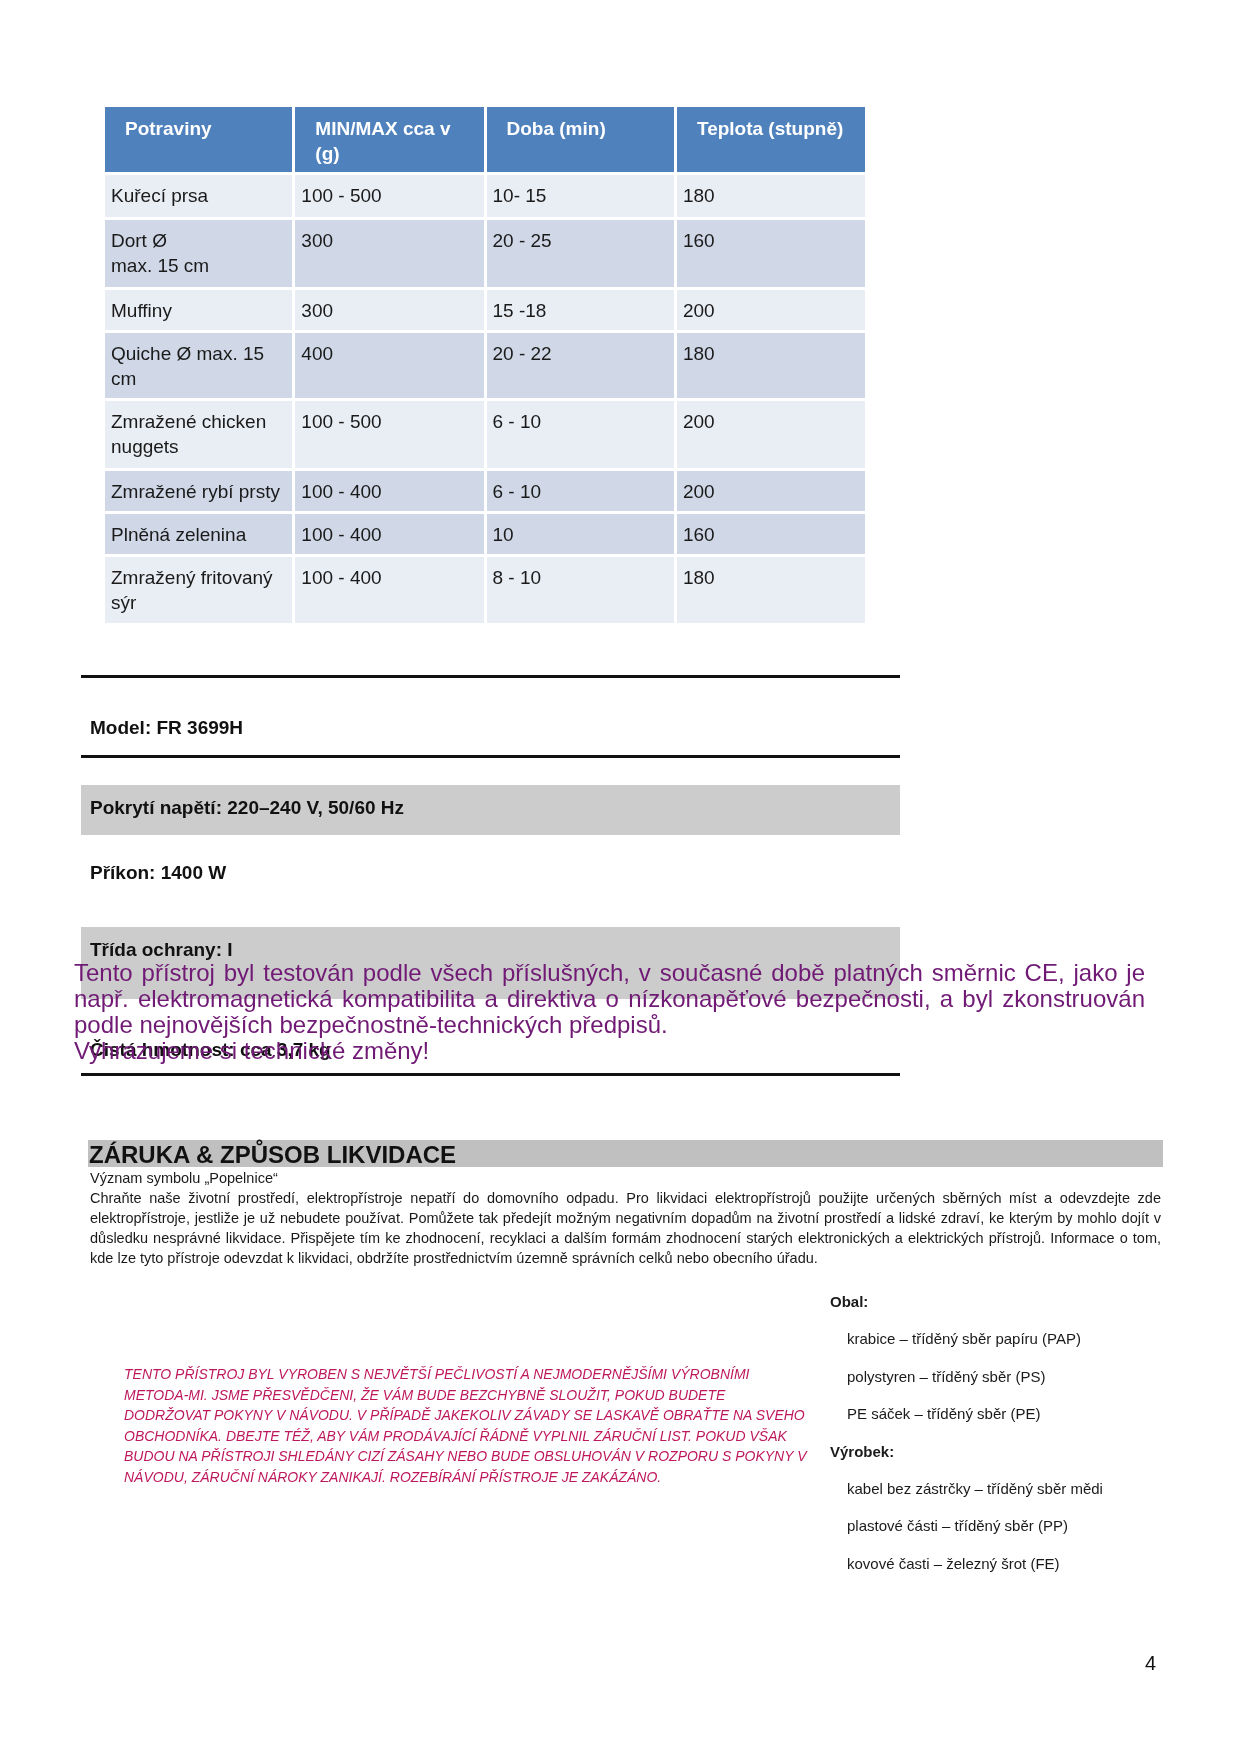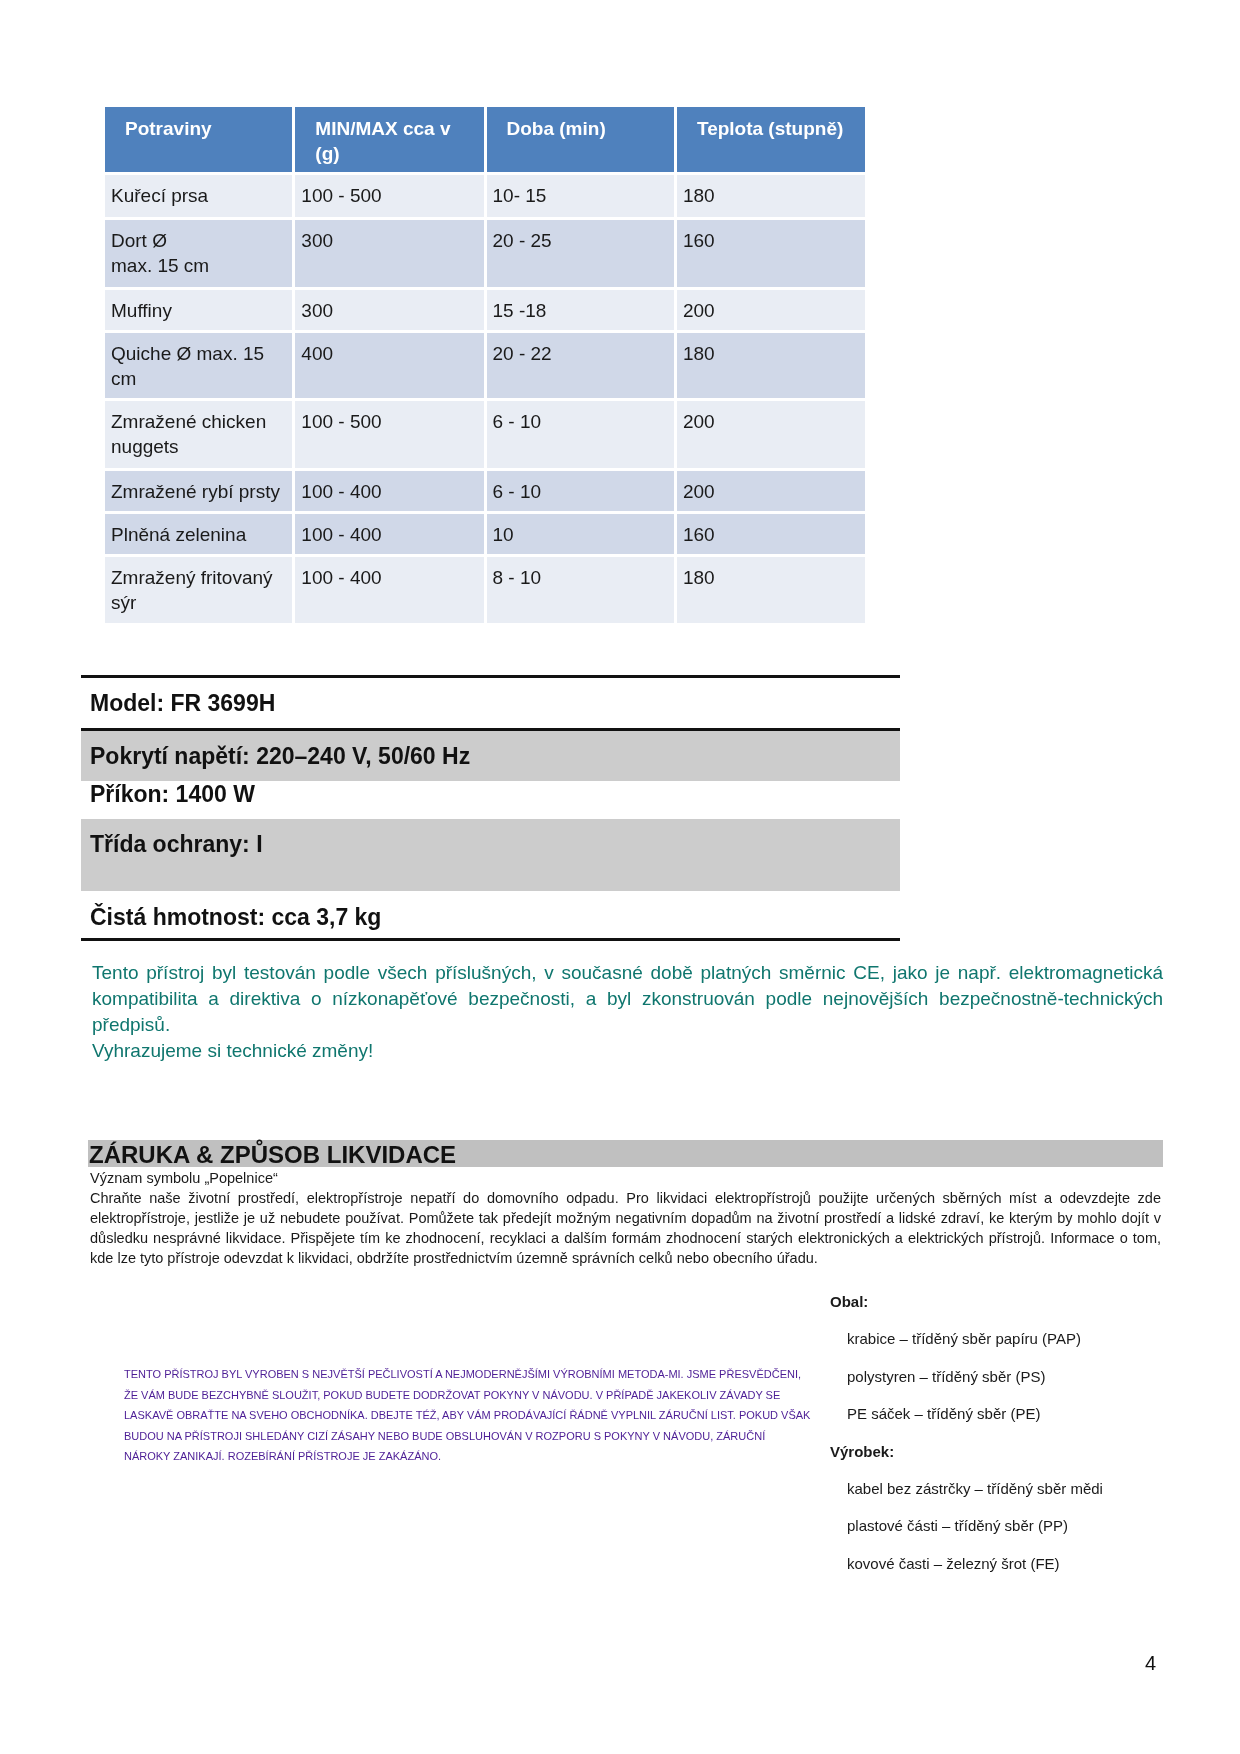--- a/index.html
+++ b/index.html
@@ -14,38 +14,38 @@
   .cook-table th { background:#4f81bd; color:#ffffff; font-weight:bold; height:28px; padding-top:9px;padding-left:20px; }
   .cook-table td { color:#1a1a1a; }
   .cook-table tr.odd td { background:#e9edf4; }
   .cook-table tr.even td { background:#d0d8e8; }
   .cook-table col.c1 { width:189px; } .cook-table col.c2 { width:190px; }
   .cook-table col.c3 { width:190px; } .cook-table col.c4 { width:190px; }
 
   
   .spec { position:absolute; left:81px; top:675px; width:819px; }
   .spec .rule { height:3px; background:#111; }
-  .spec .row { font-weight:bold; font-size:23px; padding-left:9px; box-sizing:border-box; }
+  .spec .row { font-weight:bold; font-size:19px; padding-left:9px; box-sizing:border-box;margin-top:27px; }
   .spec .row.gray { background:#cccccc; }
   .spec .row span { display:block; }
 
   
-  .note { position:absolute; left:92px; top:960px; width:1071px; font-size:19px; line-height:26px;
-          text-align:justify; color:#0f766e; }
+  .note { position:absolute; left:74px; top:960px; width:1071px; font-size:24px; line-height:26px;
+          text-align:justify; color:#701a75; }
   .note p { margin:0; }
 
   
   .warranty-bar { position:absolute; left:88px; top:1140px; width:1075px; height:27px; background:#c0c0c0; }
   .warranty-title { position:absolute; left:89px; top:1141px; font-size:24px; font-weight:bold; line-height:27px; }
   .warranty-body { position:absolute; left:90px; top:1168px; width:1071px; font-size:14.5px; line-height:20px;
                    text-align:justify; color:#1a1a1a; }
   .warranty-body p { margin:0; }
 
-  .caps { position:absolute; left:124px; top:1364px; width:690px; font-size:11px; line-height:20.5px;
-          color:#4c1d95; }
+  .caps { position:absolute; left:124px; top:1364px; width:690px; font-size:14px; line-height:20.5px;
+          color:#be185d;font-style:italic; }
   .caps p { margin:0; }
 
   .recycle { position:absolute; left:830px; top:1292px; width:340px; font-size:15px; color:#1a1a1a; }
   .recycle .head { font-weight:bold; line-height:20px; margin:0 0 8px 0; }
   .recycle .item { line-height:20.5px; margin:17px; }
   .recycle .group2 { margin-top:6px; }
 
   .page-num { position:absolute; left:1145px; top:1652px; font-size:20px; color:#111; }
 </style>
 </head>

